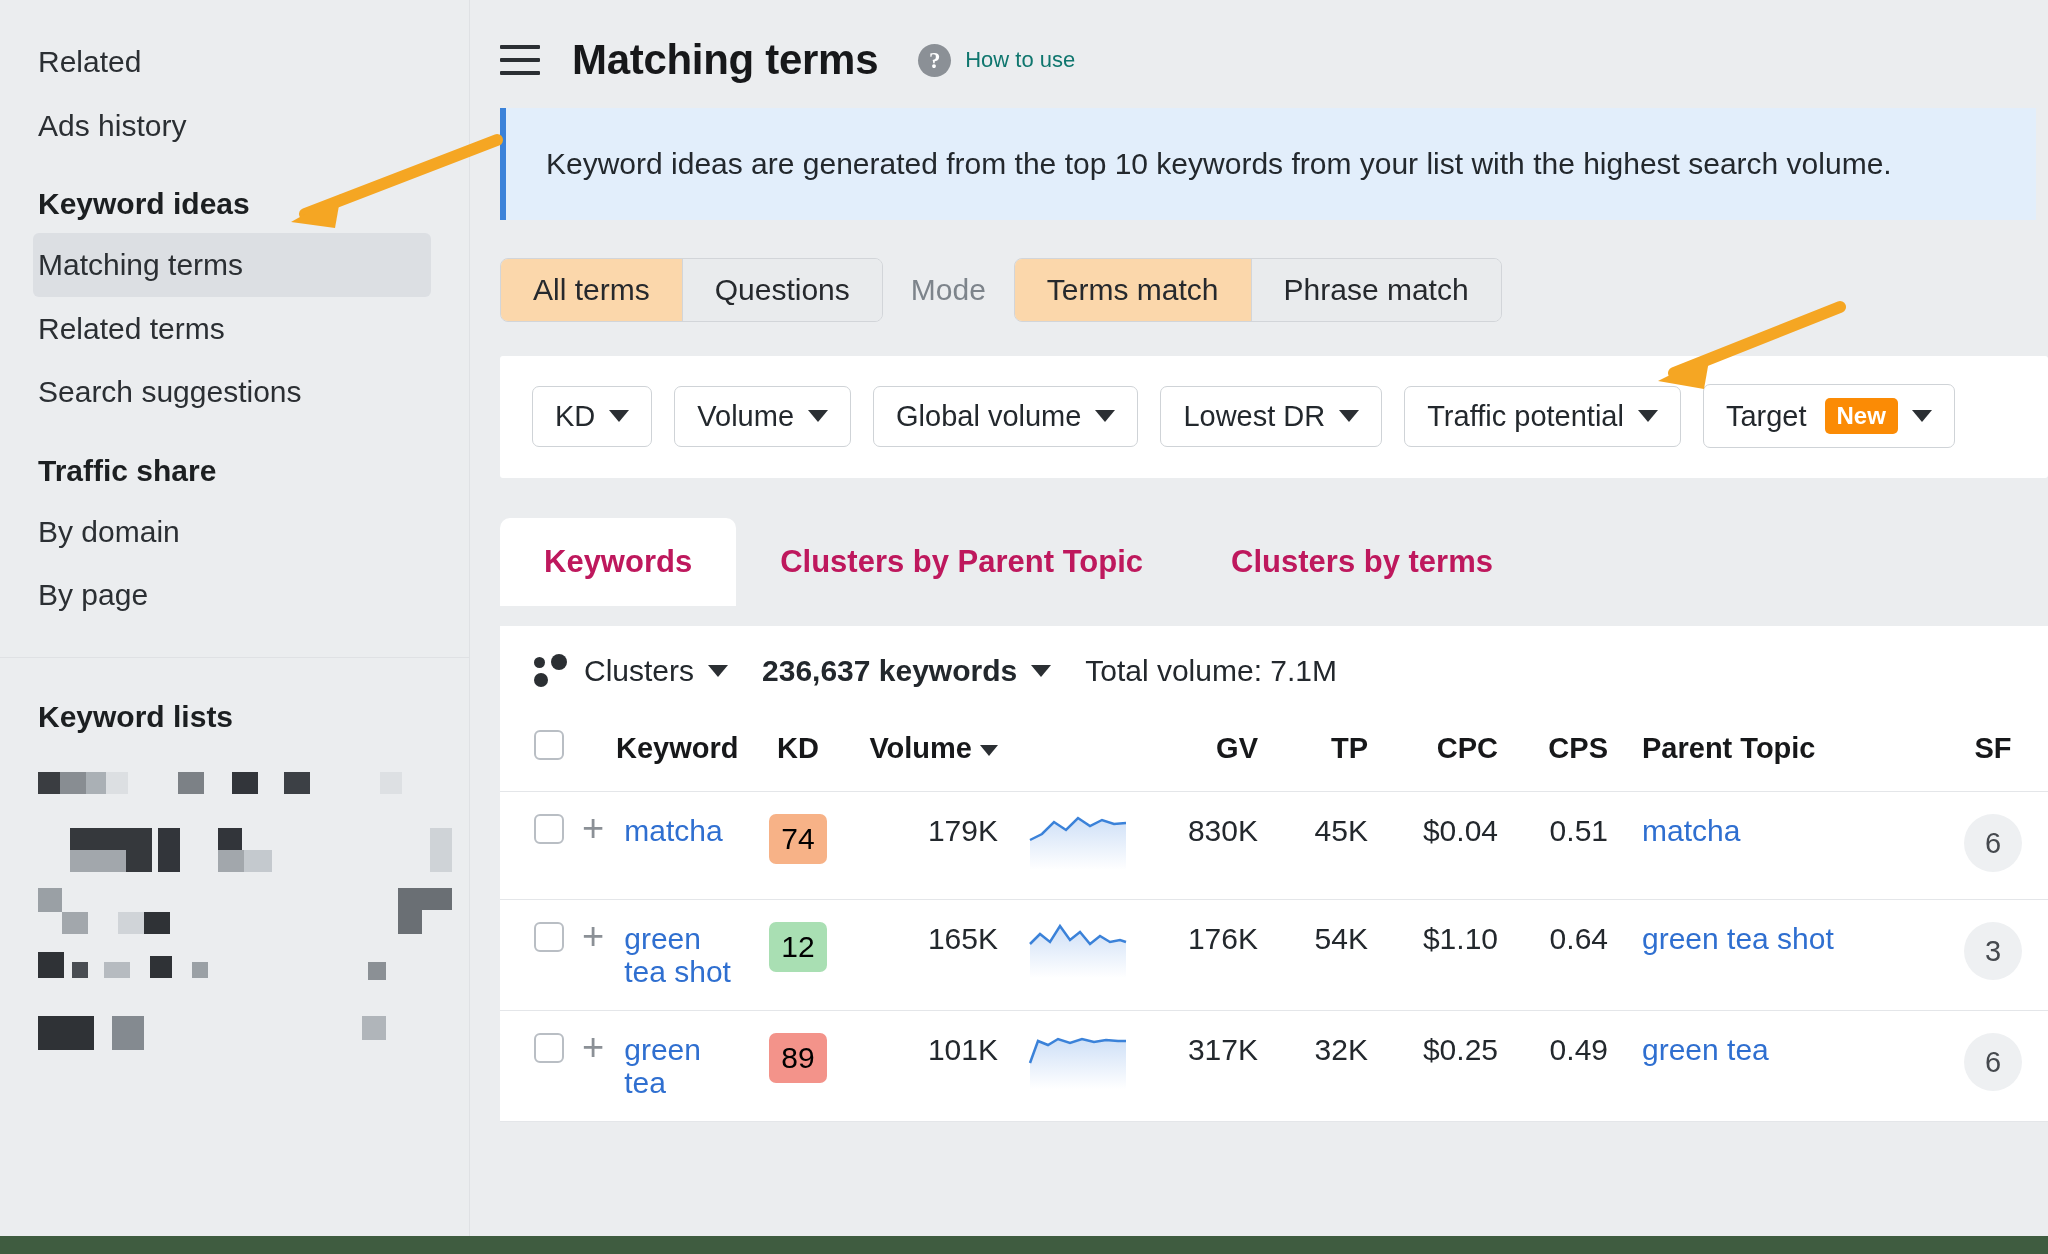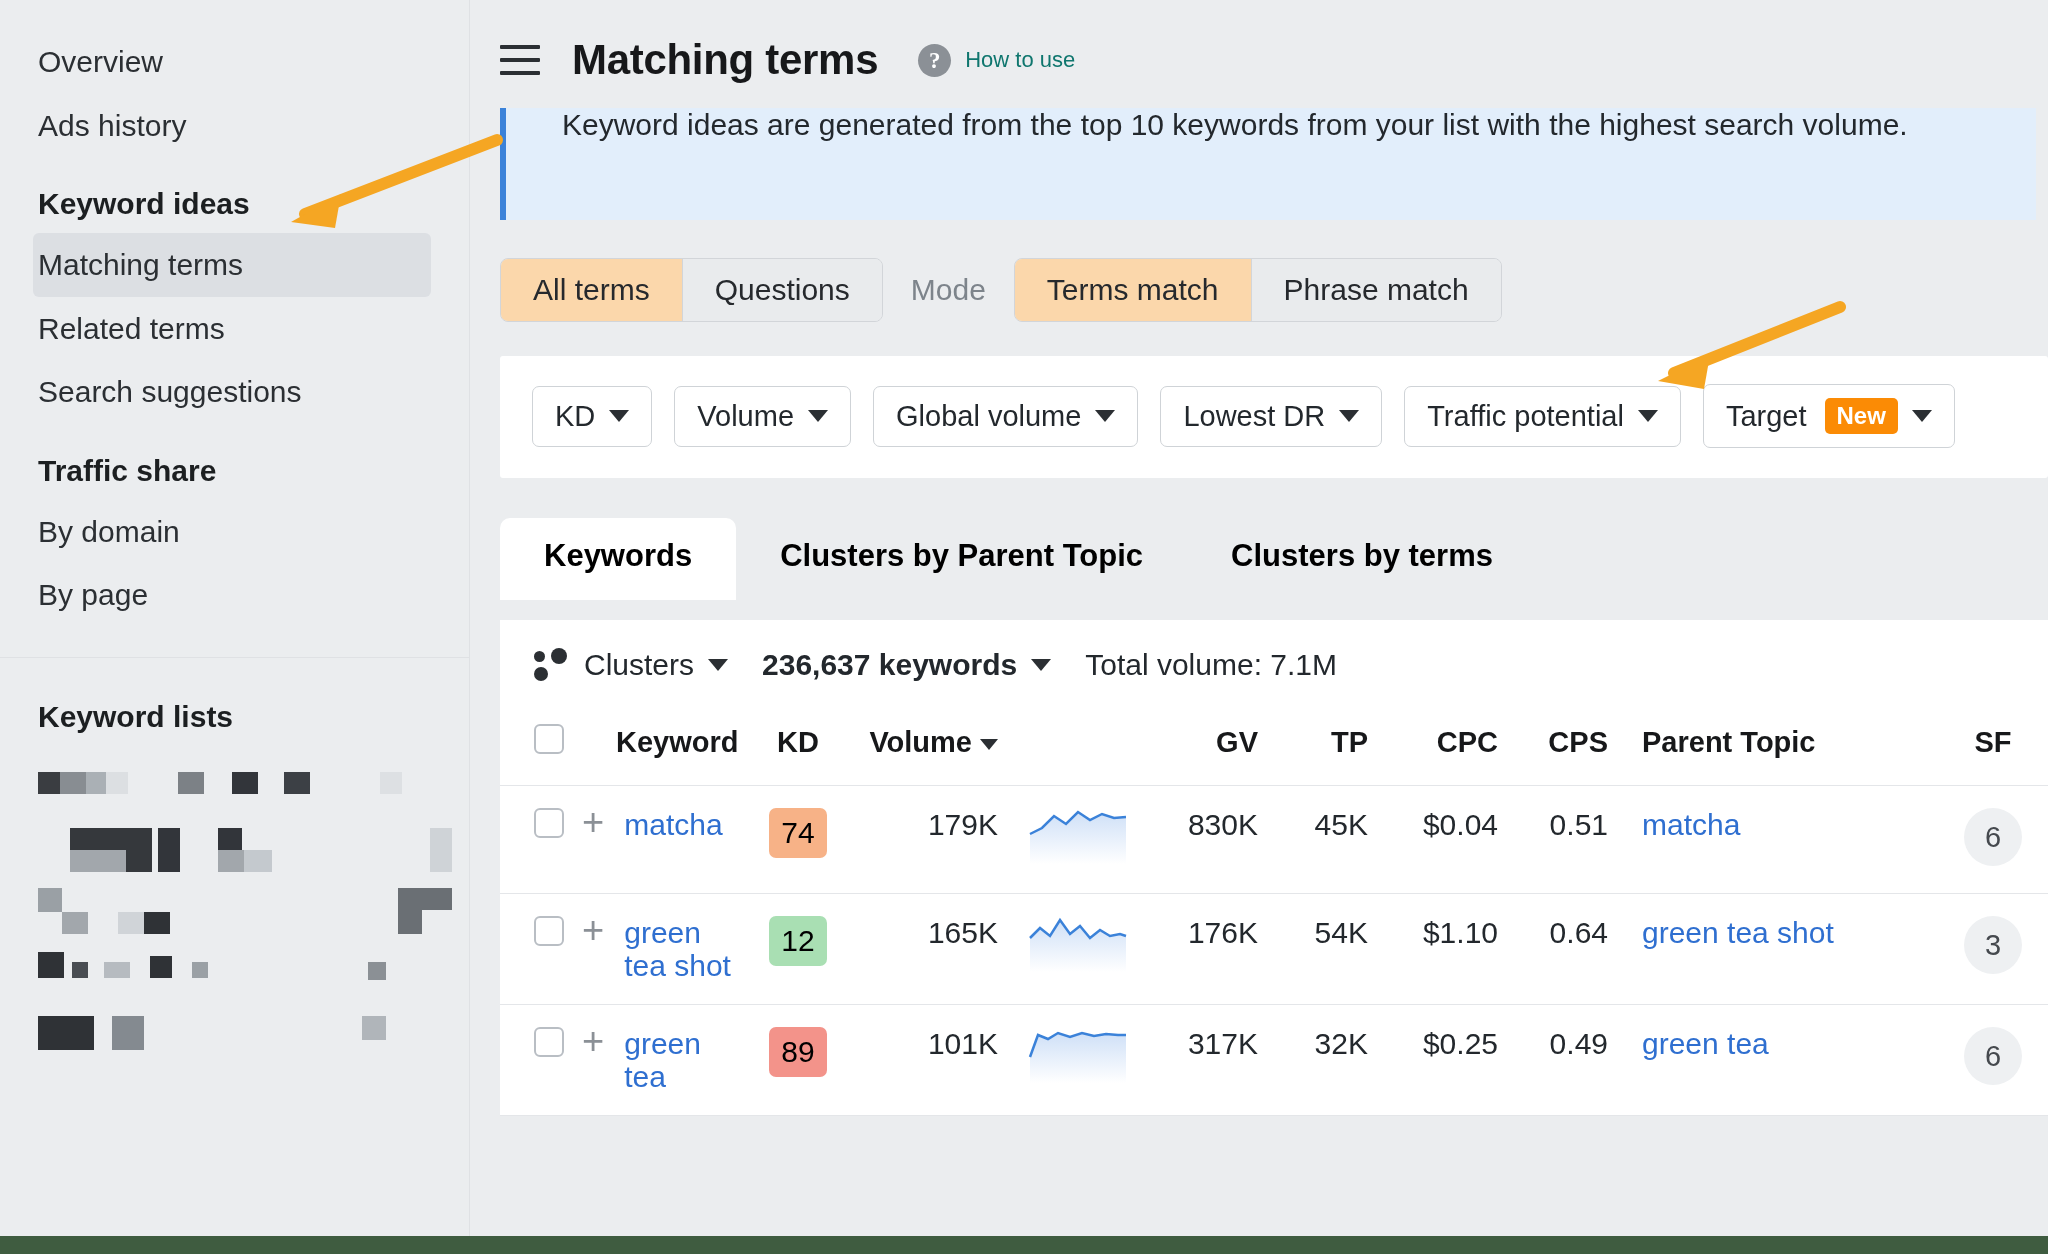--- a/index.html
+++ b/index.html
@@ -57,22 +57,22 @@
     width: 33px; height: 33px; border-radius: 50%; background: #8b9096;
     color: #fff; font-size: 23px; font-weight: bold; text-align: center;
     line-height: 33px; margin-right: 14px; font-family: "Liberation Serif", serif;
   }
   .howto-text { font-size: 22px; color: #0f766e; }
 
   
   .banner-wrap { padding: 16px 0 0 30px; padding-right: 0; }
   .banner {
     background: #e2eefb; border-left: 6px solid #3b82d9;
-    height: 112px; display: flex; 
-    padding-left: 56px; margin-right: 12px;
+    height: 112px; display: flex; align-items: center;
+    padding-left: 40px; margin-right: 12px;
   }
   .banner-text { font-size: 30px; color: #23282d; }
 
   
   .modebar { display: flex; align-items: center; padding: 38px 0 0 30px; }
   .segment { display: flex; border-radius: 8px; overflow: hidden;
              border: 1px solid #d2d5d9; }
   .seg-btn {
     font-size: 30px; padding: 14px 32px; background: #e9ebed; color: #26292d;
     cursor: pointer; border-right: 1px solid #d2d5d9;
@@ -98,22 +98,22 @@
            border-right: 10px solid transparent; border-top: 12px solid #2b2f33; }
   .newbadge {
     background: #fb8b05; color: #fff; font-size: 24px; font-weight: bold;
     border-radius: 5px; padding: 4px 12px; margin-left: 4px;
   }
 
   
   .content-card { margin: 40px 0 0 30px; }
   .tabs { display: flex; align-items: flex-end; }
   .tab {
-    font-size: 31px; font-weight: bold; color: #000000;
-    padding: 20px 44px 26px 44px; cursor: pointer;
+    font-size: 31px; font-weight: bold; color: #be185d;
+    padding: 26px 44px 26px 44px; cursor: pointer;
   }
   .tab.on { background: #fff; border-radius: 10px 10px 0 0; }
   .card-body { background: #fff; }
   .toolbar { display: flex; align-items: center; padding: 28px 0 24px 34px; margin-top: 20px; }
   .cluster-icon { width: 34px; height: 34px; position: relative; margin-right: 16px; }
   .cluster-icon span { position: absolute; background: #2b2f33; border-radius: 50%; }
   .ci1 { width: 11px; height: 11px; left: 0; top: 3px; }
   .ci2 { width: 16px; height: 16px; left: 17px; top: 0; }
   .ci3 { width: 14px; height: 14px; left: 0; top: 19px; }
   .tb-item { font-size: 30px; color: #23282d; display: flex; align-items: center;
@@ -177,21 +177,21 @@
   .footer-bar { position: absolute; left: 0; bottom: 0; width: 2048px; height: 18px;
                 background: #3f5c40; }
 </style>
 </head>
 <body>
 
 <div class="app">
 
   <aside class="sidebar">
     <div class="nav-item">
-      <span>Overview</span>
+      <span>Related</span>
     </div>
     <div class="nav-item">
       <span>Ads history</span>
     </div>
 
     <div class="nav-head">Keyword ideas</div>
 
     <div class="nav-item active">
       <span>Matching terms</span>
     </div>

